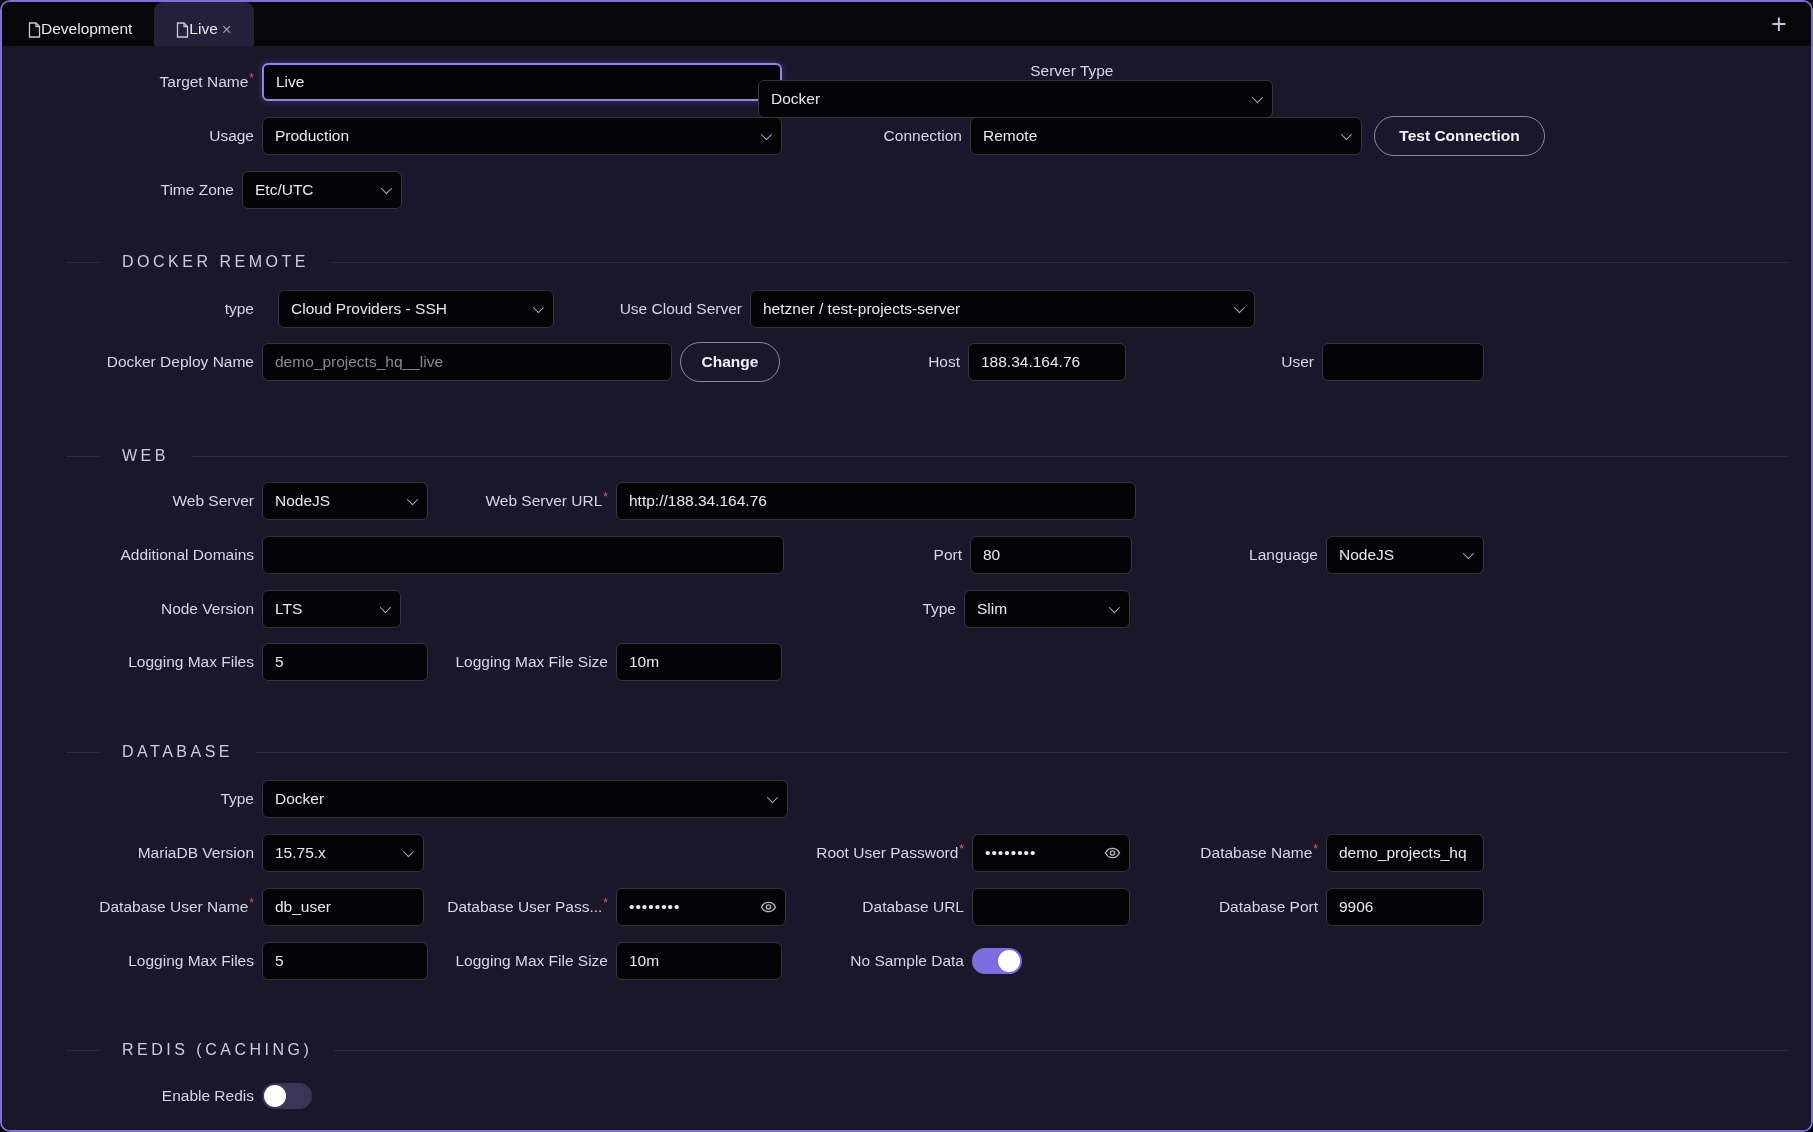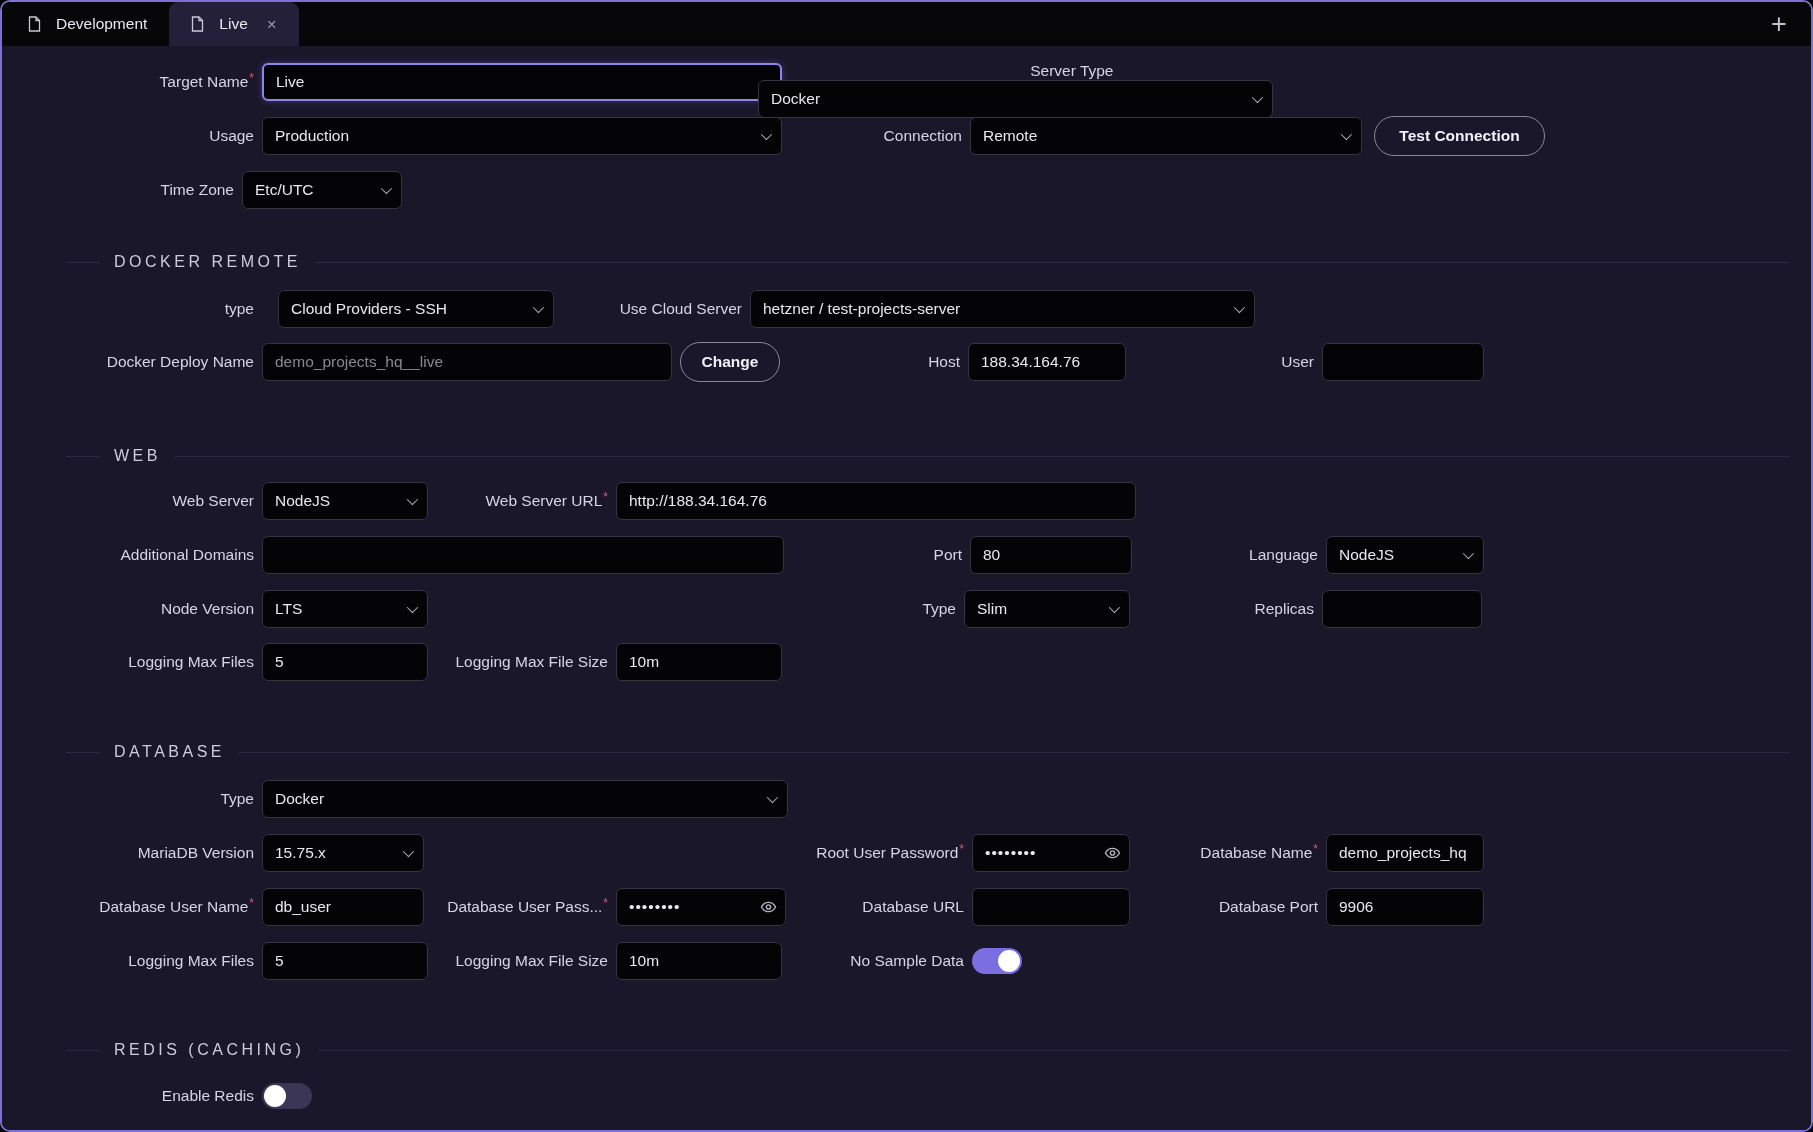--- a/index.html
+++ b/index.html
@@ -7,21 +7,21 @@
   body { font-family:"Liberation Sans", sans-serif; }
 
   .window {
     position:relative; width:1813px; height:1132px;
     border:2px solid #7a70d8; border-radius:10px;
     overflow:hidden; background:#070709;
   }
 
   
   .tabbar { position:relative; height:44px; background:#070709; display:flex; align-items:stretch; padding-left:4px; }
-  .tab { display:flex; align-items:center; gap:15px; padding:0 22px; color:#e9e7f1; font-size:15.5px; cursor:default; }
+  .tab { display:flex; align-items:flex-end; gap:0; padding:8px 22px; color:#e9e7f1; font-size:15.5px; cursor:default; }
   .tab.active { background:#242039; border-radius:9px 9px 0 0; }
   .tab .doc { display:flex; align-items:center; }
   .tab .close { color:#9a96ab; font-size:17px; margin-left:4px; line-height:1; }
   .newtab { position:absolute; right:16px; top:6px; width:32px; height:32px; display:flex; align-items:center; justify-content:center; color:#c6c3d2; font-size:27px; font-weight:300; }
 
   
   .content { position:absolute; left:0; right:0; top:44px; bottom:0; background:#1a172b; }
 
   .fg { position:absolute; display:flex; align-items:center; height:40px; }
   .lbl { font-size:15.5px; color:#d8d4e6; text-align:right; white-space:nowrap; margin-right:8px; position:relative; }
@@ -48,21 +48,21 @@
     position:absolute; height:40px; border:1.5px solid #8b8898; border-radius:20px;
     background:transparent; color:#f2f0f8; font-size:15.5px; font-weight:bold;
     display:flex; align-items:center; justify-content:center; cursor:default;
     font-family:"Liberation Sans", sans-serif;
   }
 
   .pw-wrap { position:relative; width:100%; }
   .pw-wrap .inp { padding-right:36px; letter-spacing:1px; }
   .eye { position:absolute; right:9px; top:50%; transform:translateY(-50%); display:flex; }
 
-  .section { position:absolute; left:64px; right:22px; display:flex; align-items:center; gap:14px; height:24px;justify-content:flex-end; }
+  .section { position:absolute; left:64px; right:22px; display:flex; align-items:center; gap:22px; height:24px;justify-content:flex-end; }
   .sec-line-l { width:34px; height:1px; background:#2c2942; flex:none; }
   .sec-line-r { flex:1; height:1px; background:#2c2942; }
   .sec-title { font-size:16px; letter-spacing:3.5px; color:#cfcbdd; white-space:nowrap; }
 
   .toggle { position:relative; width:50px; height:26px; border-radius:13px; flex:none; cursor:default; }
   .toggle.on { background:#7b6ee0; }
   .toggle.off { background:#3b3656; }
   .knob { position:absolute; top:2px; width:22px; height:22px; border-radius:50%; background:#fff; }
   .toggle.on .knob { right:2px; }
   .toggle.off .knob { left:2px; }
@@ -213,39 +213,35 @@
       <span class="ctrl" style="width:158px;">
           <span class="sel">
             <span>NodeJS</span>
             <span class="chev"></span>
           </span>
         </span>
     </div>
 
     <div class="fg" style="left:40px; top:543px;">
       <span class="lbl" style="width:212px;">Node Version</span>
-      <span class="ctrl" style="width:166px;text-align:center;">
+      <span class="ctrl" style="width:139px;text-align:center;">
           <span class="sel">
             <span>LTS</span>
             <span class="chev"></span>
           </span>
         </span>
     </div>
     <div class="fg" style="left:848px; top:543px;">
       <span class="lbl" style="width:106px;">Type</span>
       <span class="ctrl" style="width:166px;">
           <span class="sel">
             <span>Slim</span>
             <span class="chev"></span>
           </span>
         </span>
-    </div>
-    <div class="fg" style="left:1148px; top:543px;">
-      <span class="lbl" style="width:164px;">Replicas</span>
-      <span class="ctrl" style="width:160px;"><input class="inp" value="" style=""></span>
     </div>
 
     <div class="fg" style="left:40px; top:596px;">
       <span class="lbl" style="width:212px;">Logging Max Files</span>
       <span class="ctrl" style="width:166px;"><input class="inp" value="5" style=""></span>
     </div>
     <div class="fg" style="left:358px; top:596px;">
       <span class="lbl" style="width:248px;">Logging Max File Size</span>
       <span class="ctrl" style="width:166px;"><input class="inp" value="10m" style=""></span>
     </div>

